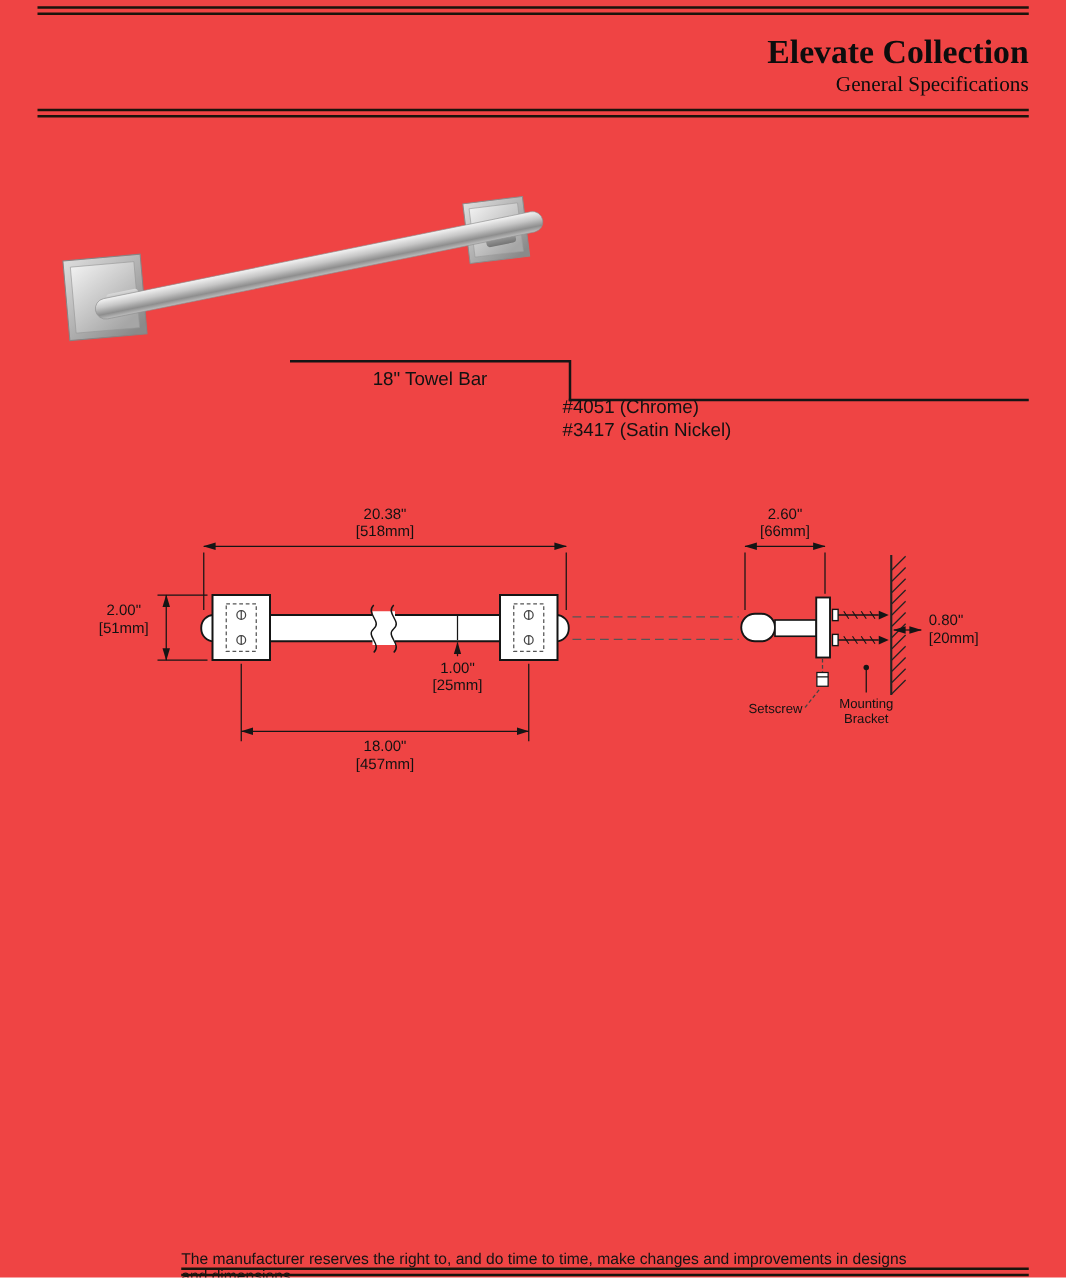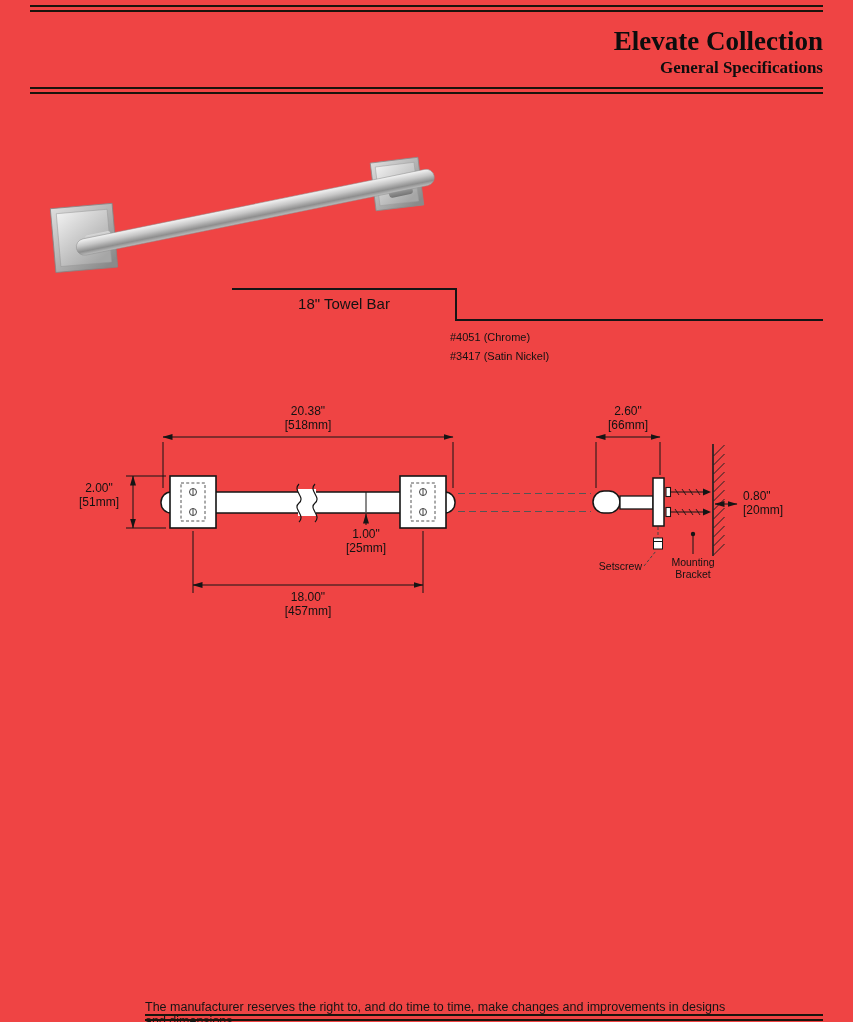--- a/index.html
+++ b/index.html
@@ -6,26 +6,26 @@
   html,body { background:#ffffff; }
   body { width:853px; height:1024px; font-family:"Liberation Sans", sans-serif; }
   .page { position:relative; width:853px; height:1022px; background:#ef4444; overflow:hidden; }
   .abs { position:absolute; }
   .rule { border-top:2.5px solid #1a140c; border-bottom:2.5px solid #1a140c; height:7px; }
   #ruleTop { left:30px; top:5px; width:793px; }
   #ruleHeader { left:30px; top:87px; width:793px; }
   #ruleBottom { left:145px; top:1014px; width:678px; }
   .header-block { right:30px; top:26px; text-align:right; }
   .hd-title { font-family:"Liberation Serif", serif; font-weight:700; font-size:27px; color:#0d0d0d; line-height:30px; }
-  .hd-sub { font-family:"Liberation Serif", serif; font-weight:700; font-size:17px; color:#0d0d0d; line-height:20px; margin-top:2px; }
+  .hd-sub { font-family:"Liberation Serif", serif; font-weight:400; font-size:17px; color:#0d0d0d; line-height:20px; margin-top:2px; }
   .tb-line-a { left:232px; top:288px; width:224px; border-top:2px solid #151515; }
   .tb-line-b { left:455px; top:288px; height:33px; border-left:2px solid #151515; }
   .tb-line-c { left:455px; top:319px; width:368px; border-top:2px solid #151515; }
   .product-name { left:232px; top:295px; width:224px; text-align:center; font-size:15px; color:#121212; }
-  .models { left:450px; top:328px; font-size:11px; color:#121212; line-height:19px; }
+  .models { left:450px; top:316px; font-size:15px; color:#121212; line-height:19px; }
   .footer-text { left:145px; top:1000px; width:600px; font-size:12.5px; color:#141414; }
   svg text { font-family:"Liberation Sans", sans-serif; fill:#121212; }
   .dim { font-size:12px; }
   .lbl { font-size:10.5px; }
 </style>
 </head>
 <body>
 
 <div class="page">
 

